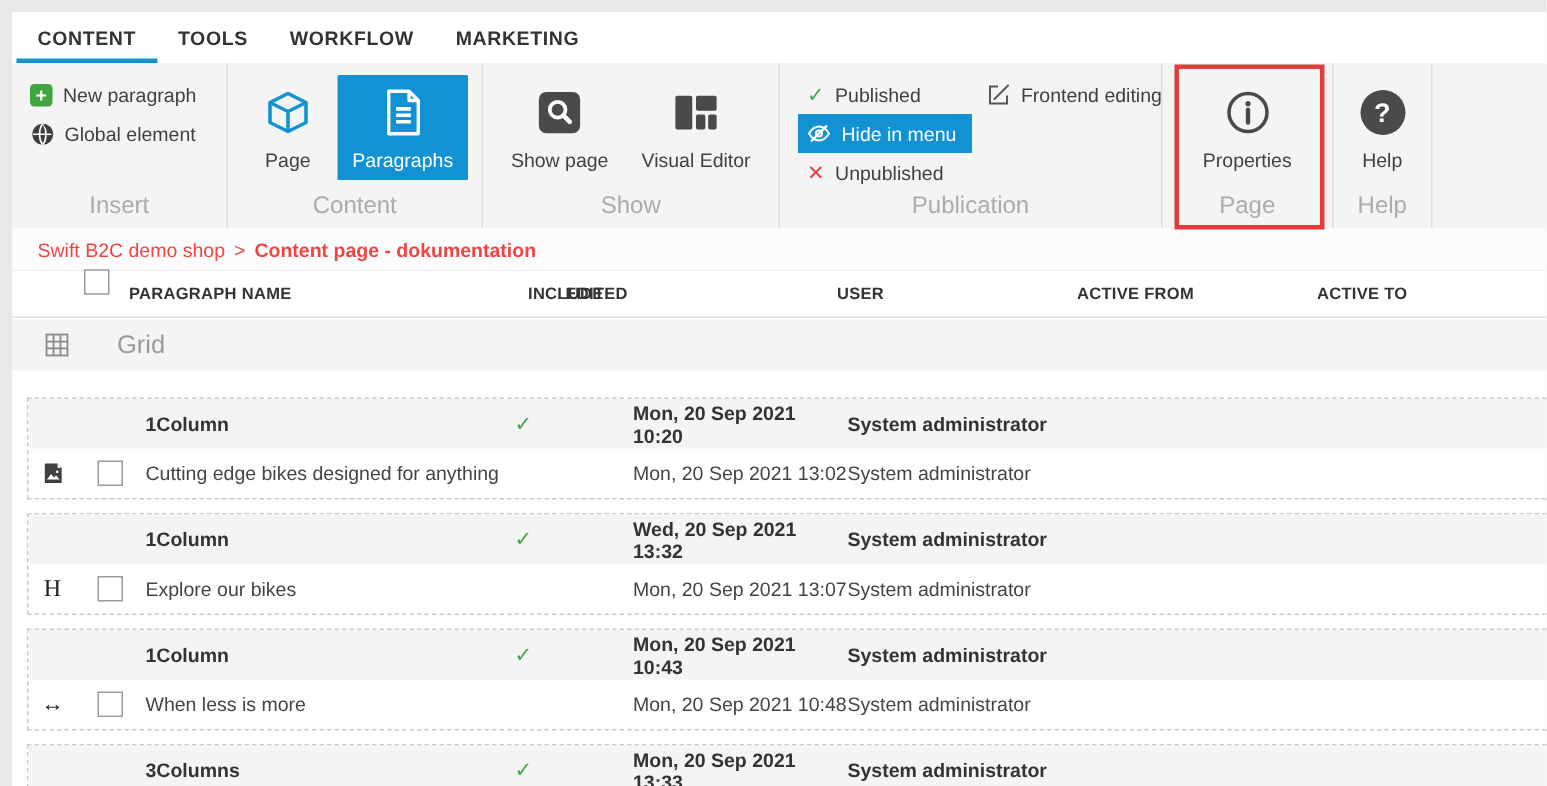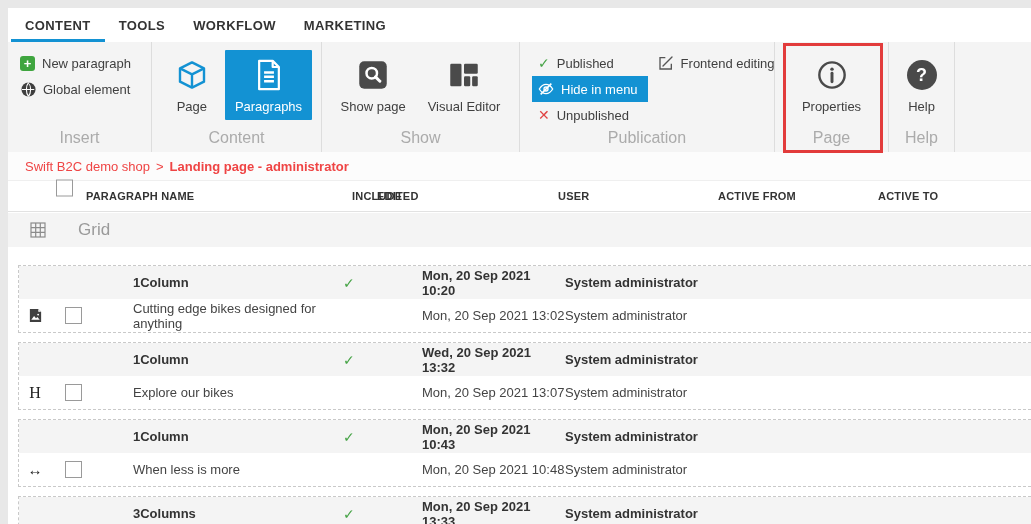--- a/index.html
+++ b/index.html
@@ -82,21 +82,21 @@
   .gridrow .glabel { position:absolute; left:70px; top:50%; transform:translateY(-50%);
                      font-size:17px; color:#9a9a9a; }
 
   .spacer { height:18px; background:#fff; }
 
   
   .group { margin:0 0 9px 10px; border:1px dashed #c9c9c9; border-right:none; background:#fff; }
   .grp-row { display:grid; grid-template-columns:32px 40px 246px 85px 143px 152px 160px 1fr;
              align-items:center; height:33px; font-size:13px; color:#444; }
   .grp-row.head { background:#f4f4f4; font-weight:700; color:#333; }
-  .cell-name { padding-left:6px;margin-left:36px; }
+  .cell-name { padding-left:6px; }
   .cell-include { padding-left:6px; }
   .cell-icon { display:flex; justify-content:center; align-items:center; }
   .cell-cb { display:flex; align-items:center; padding-left:14px; }
   .h-serif { font-family:"Liberation Serif","DejaVu Serif",serif; font-size:16px; color:#222; }
   .arrow-g { font-size:15px; color:#222; }
   svg { display:block; }
 </style>
 </head>
 <body>
 
@@ -243,21 +243,21 @@
       </div>
       <div class="rsection-label">Help</div>
     </div>
 
     <div class="rsection sec-rest"></div>
   </div>
 
   <div class="breadcrumb">
     <span>Swift B2C demo shop</span>
     <span>&gt;</span>
-    <span class="current">Landing page - administrator</span>
+    <span class="current">Content page - dokumentation</span>
   </div>
 
   <div class="thead">
     <span class="cb" style="font-size:0"></span>
     <span class="h-name">PARAGRAPH NAME</span>
     <span class="h-include">INCLUDE</span>
     <span class="h-edited">EDITED</span>
     <span class="h-user">USER</span>
     <span class="h-from">ACTIVE FROM</span>
     <span class="h-to">ACTIVE TO</span>

